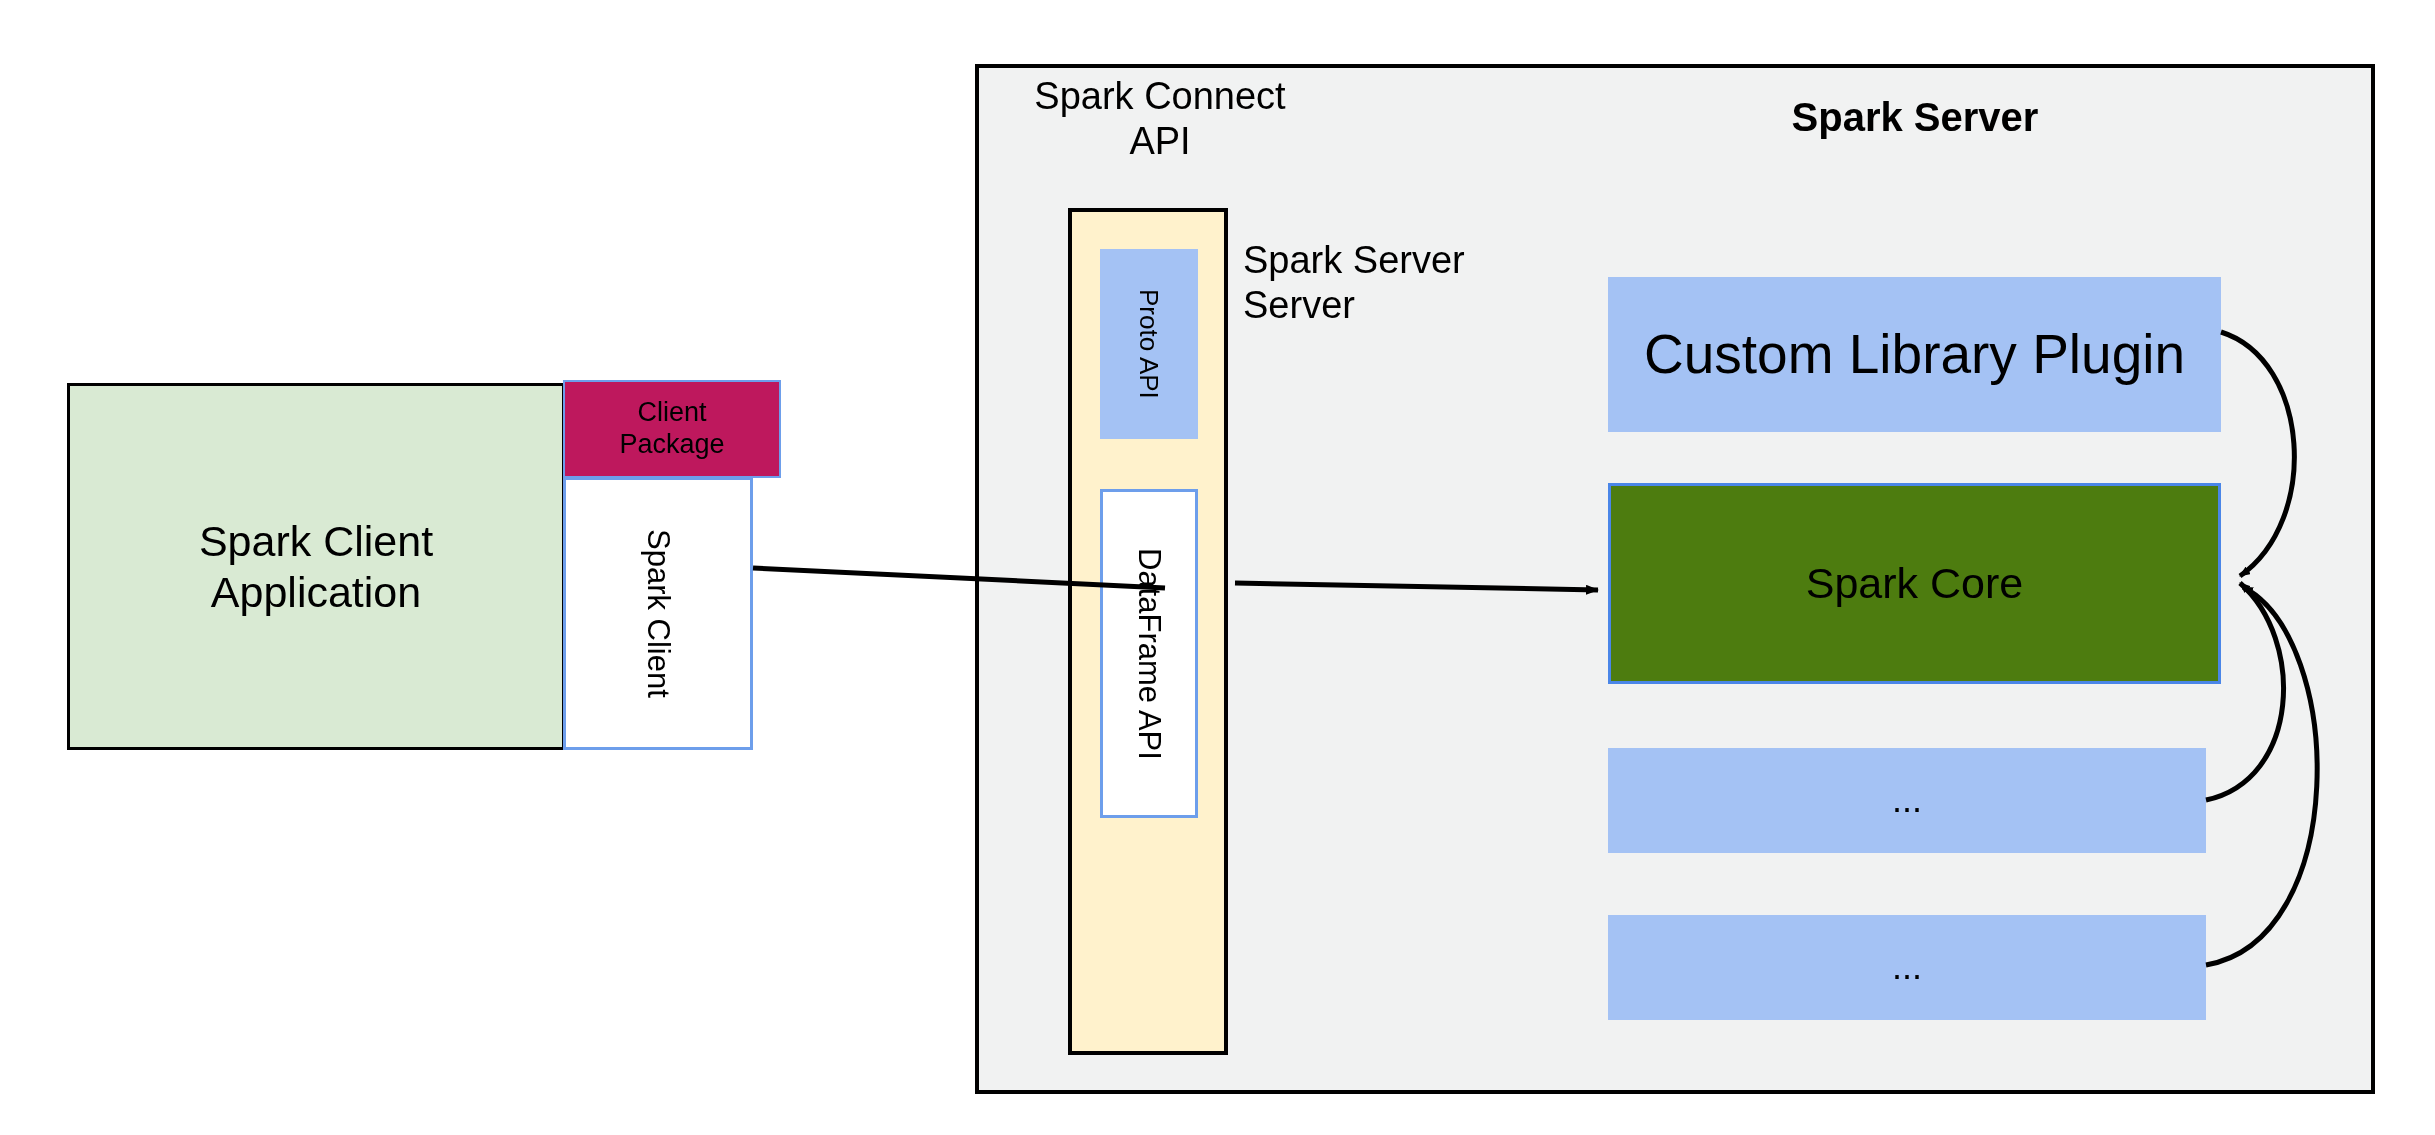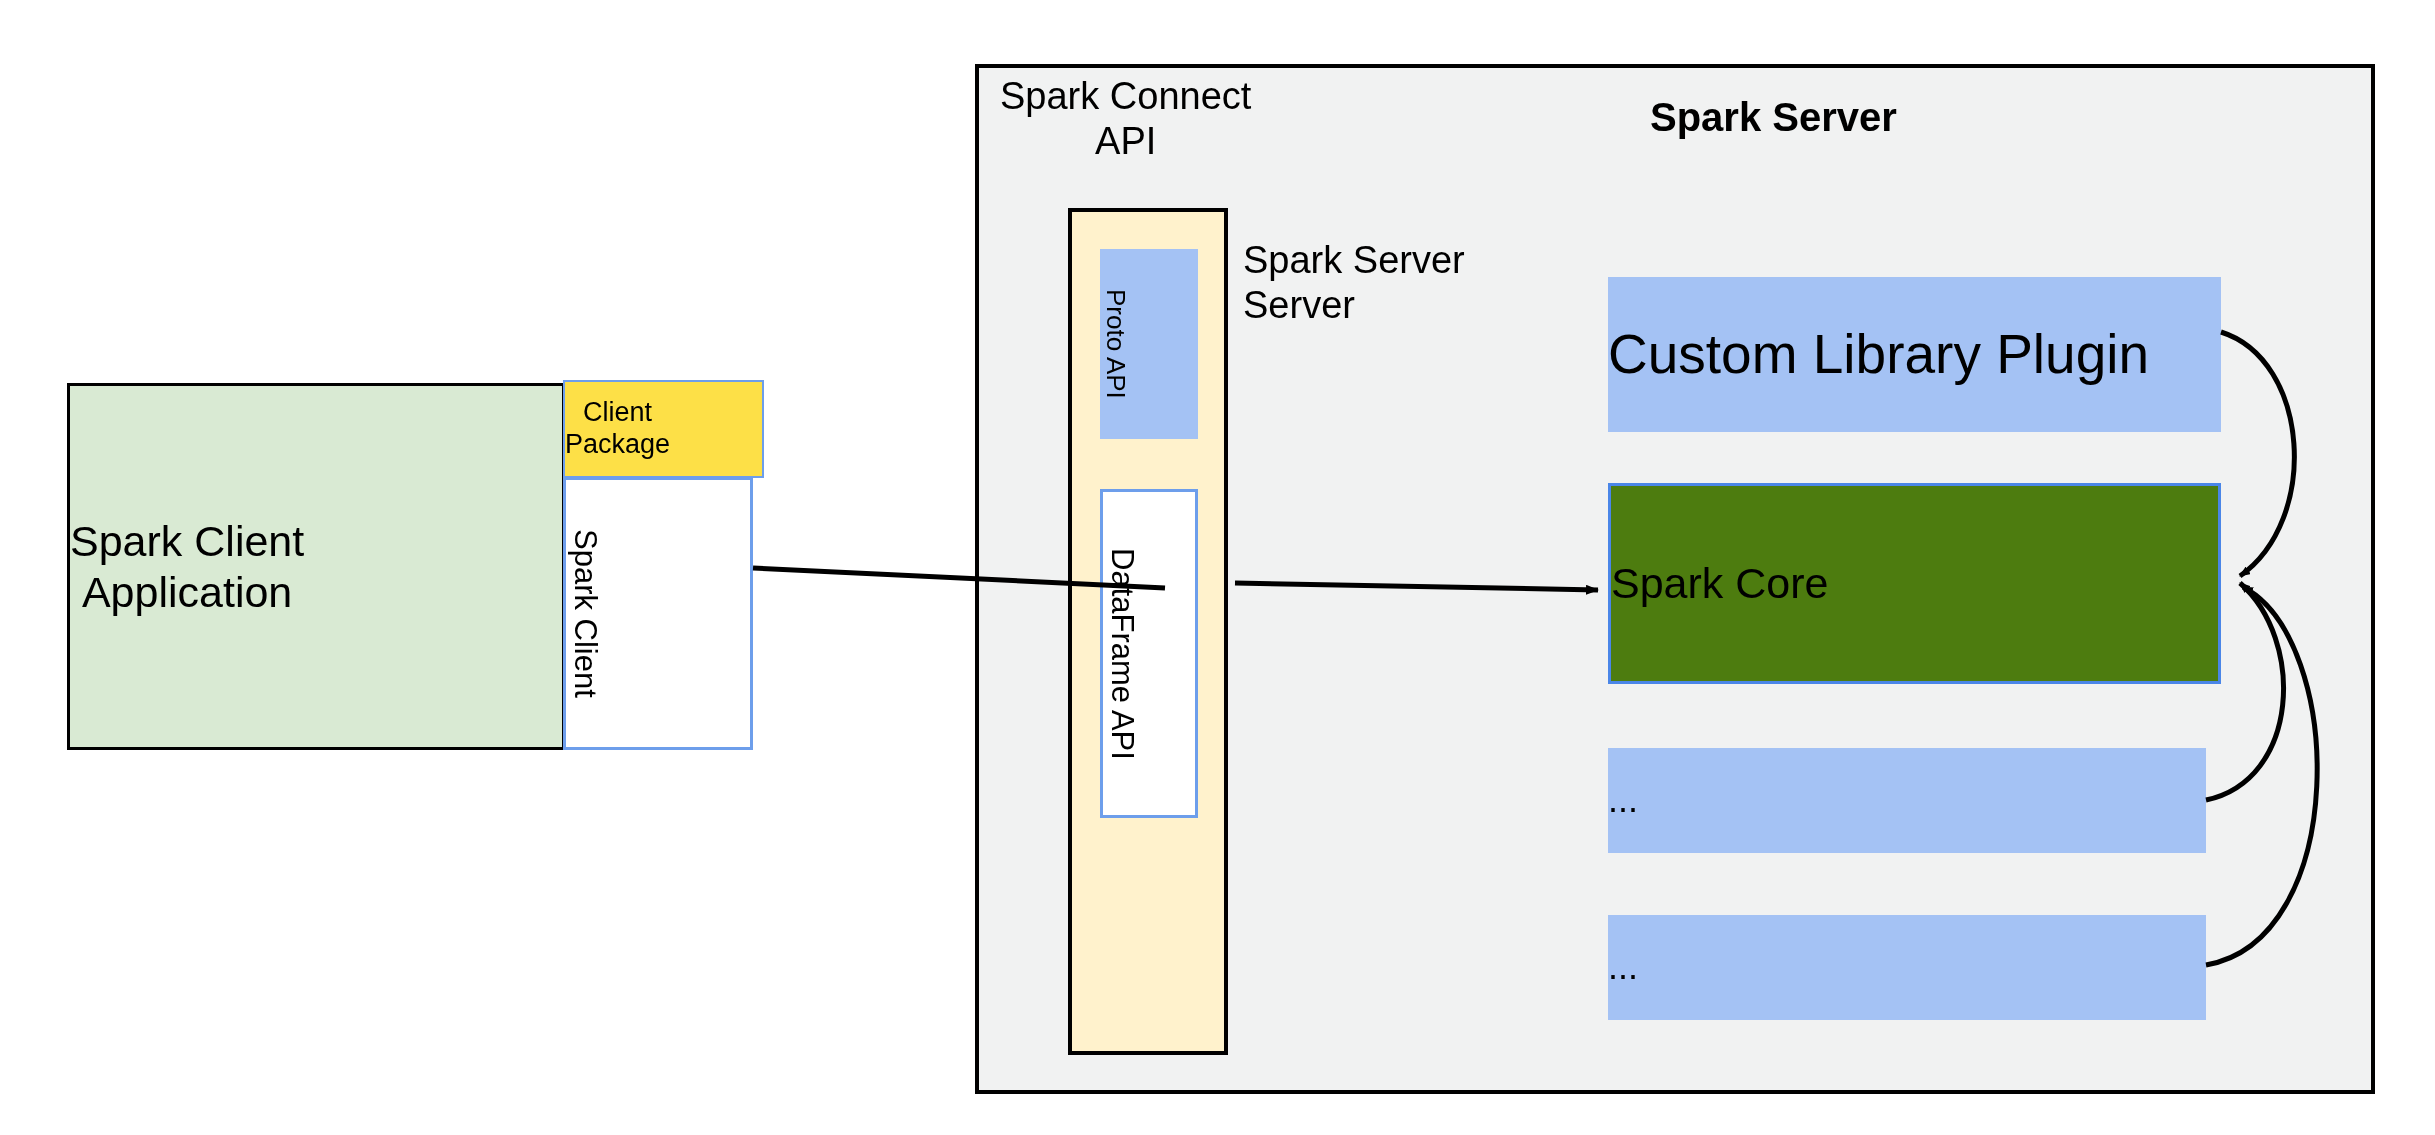--- a/index.html
+++ b/index.html
@@ -15,42 +15,42 @@
     width: 2435px;
     height: 1135px;
     background: #ffffff;
     overflow: hidden;
   }
   .node {
     position: absolute;
     box-sizing: border-box;
     display: flex;
     align-items: center;
-    justify-content: flex-start;
+    justify-content: center;
     text-align: center;
     color: #000000;
     line-height: 1.18;
   }
 
   
   #client-app-box {
     left: 67px;
     top: 383px;
     width: 498px;
     height: 367px;
     background: #d9ead3;
     border: 3px solid #000000;
     font-size: 43px;
   }
   #client-package-box {
     left: 563px;
     top: 380px;
-    width: 201px;
+    width: 218px;
     height: 98px;
-    background: #fde047;
+    background: #be185d;
     border: 2px solid #6d9eeb;
     font-size: 27px;
   }
   #spark-client-box {
     left: 563px;
     top: 477px;
     width: 190px;
     height: 273px;
     background: #ffffff;
     border: 3px solid #6d9eeb;

